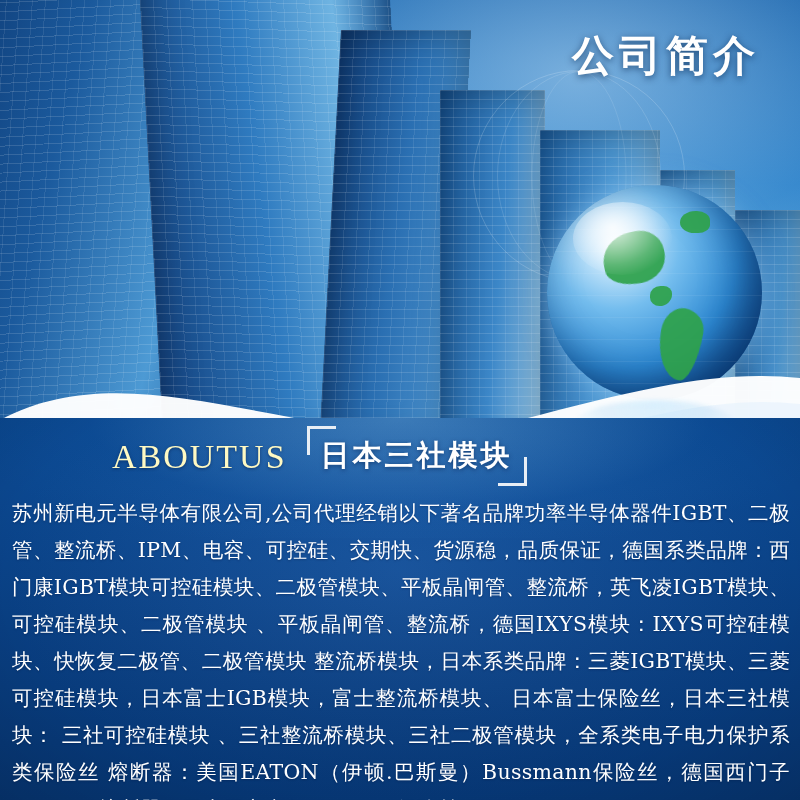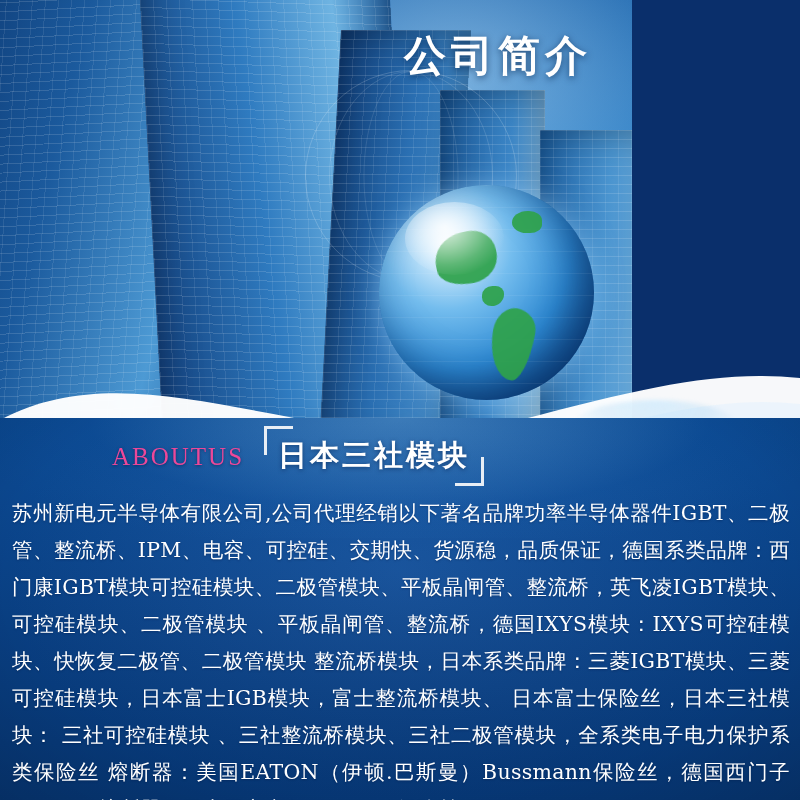--- a/index.html
+++ b/index.html
@@ -18,21 +18,21 @@
     position: relative;
     width: 800px;
     height: 800px;
     overflow: hidden;
   }
 
   
   .hero {
     position: absolute;
     left: 0; top: 0;
-    width: 632px;
+    width: 800px;
     height: 420px;
     overflow: hidden;
     background: linear-gradient(170deg, #0f3f86 0%, #1f6fc0 30%, #3f93d8 55%, #1d5fa8 80%, #10407f 100%);
   }
 
   
   .hero .sky {
     position: absolute;
     inset: 0;
     background:
@@ -223,22 +223,22 @@
 
   
   .about-row {
     position: absolute;
     left: 112px; top: 432px;
     display: flex;
     align-items: center;
     gap: 20px;
   }
   .about-en {
-    color: #ec4899;
-    font-size: 25px;
+    color: #fef9c3;
+    font-size: 34px;
     letter-spacing: 2px;
     font-family: "Liberation Serif", serif;
     text-shadow: 0 1px 3px rgba(0,20,60,0.5);
   }
   .about-cn-box {
     position: relative;
     padding: 4px 14px 6px 14px;
   }
   .about-cn-box .corner {
     position: absolute;

